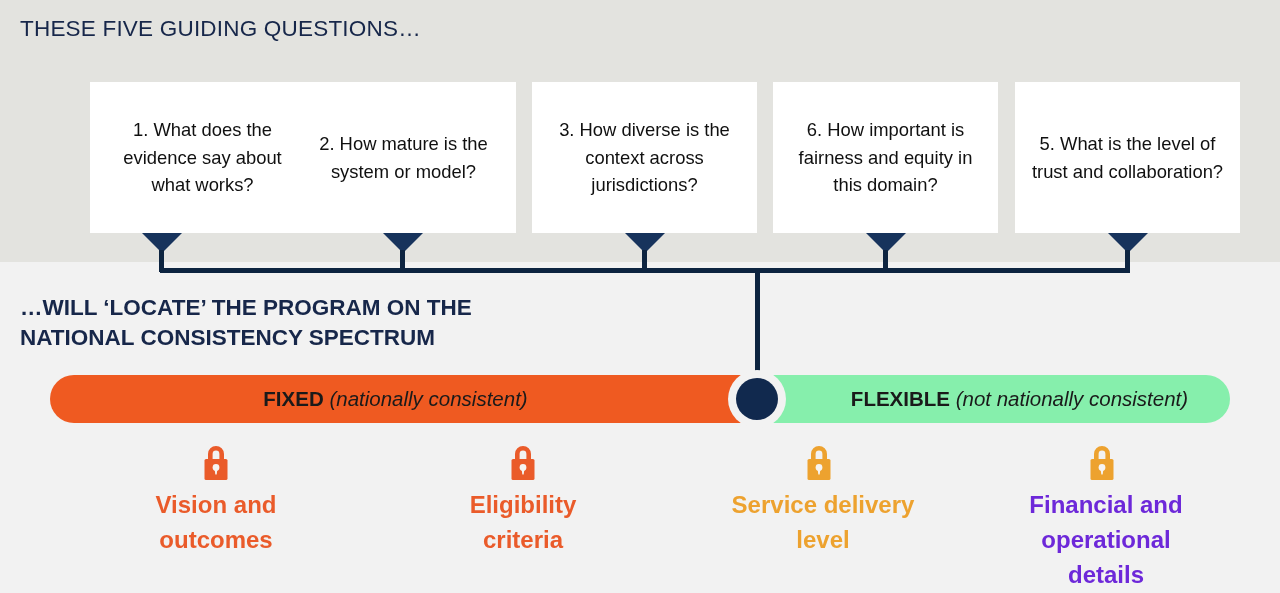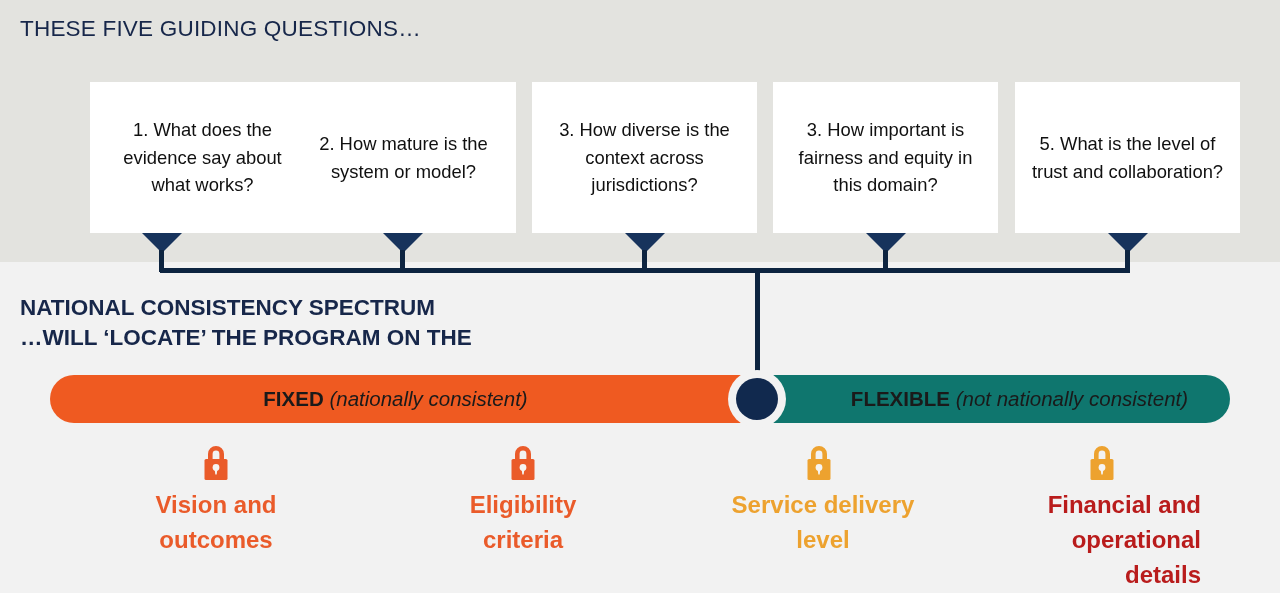--- a/index.html
+++ b/index.html
@@ -138,21 +138,21 @@
   }
   .seg-fixed {
     left: 0;
     width: 707px;
     background: #ef5a21;
     border-radius: 24px 0 0 24px;
   }
   .seg-flexible {
     left: 707px;
     width: 473px;
-    background: #0f766e;
+    background: #86efac;
     border-radius: 0 24px 24px 0;
   }
   .seg-label {
     font-size: 20.5px;
     color: #1a1a1a;
     white-space: nowrap;
   }
   .seg-label .strong { font-weight: bold; }
   .seg-label .ital { font-style: italic; }
   .seg-fixed .seg-label { transform: translateX(-8px); }
@@ -211,43 +211,43 @@
   <div class="card" id="card-0">
     <div class="card-text">1. What does the evidence say about what works?</div>
   </div>
   <div class="card" id="card-1">
     <div class="card-text">2. How mature is the system or model?</div>
   </div>
   <div class="card" id="card-2">
     <div class="card-text">3. How diverse is the context across jurisdictions?</div>
   </div>
   <div class="card" id="card-3">
-    <div class="card-text">3. How important is fairness and equity in this domain?</div>
+    <div class="card-text">6. How important is fairness and equity in this domain?</div>
   </div>
   <div class="card" id="card-4">
     <div class="card-text">5. What is the level of trust and collaboration?</div>
   </div>
 
   <div class="arrow" style="left:142px;"></div>
   <div class="arrow-stem" style="left:159px;"></div>
   <div class="arrow" style="left:383px;"></div>
   <div class="arrow-stem" style="left:400px;"></div>
   <div class="arrow" style="left:625px;"></div>
   <div class="arrow-stem" style="left:642px;"></div>
   <div class="arrow" style="left:866px;"></div>
   <div class="arrow-stem" style="left:883px;"></div>
   <div class="arrow" style="left:1108px;"></div>
   <div class="arrow-stem" style="left:1125px;"></div>
 
   <div class="bus-line"></div>
   <div class="drop-line"></div>
 
   <div class="bottom-title">
+    <div>…WILL ‘LOCATE’ THE PROGRAM ON THE</div>
     <div>NATIONAL CONSISTENCY SPECTRUM</div>
-    <div>…WILL ‘LOCATE’ THE PROGRAM ON THE</div>
   </div>
 
   <div class="spectrum">
     <div class="seg seg-fixed">
       <div class="seg-label">
         <span class="strong">FIXED</span>
         <span class="ital">(nationally consistent)</span>
       </div>
     </div>
     <div class="seg seg-flexible">
@@ -290,16 +290,16 @@
     <div class="lock-label" style="color:#eda22f;">Service delivery level</div>
   </div>
 
   <div class="lock-item" id="lock-3">
     <svg class="lock-icon" width="42" height="44" viewBox="0 0 42 44">
       <path d="M9 20 V14 a8 8 0 0 1 16 0 V21 h-4.6 V14 a3.4 3.4 0 0 0 -6.8 0 V20 Z" fill="#eda22f"></path>
       <rect x="5.5" y="19" width="23" height="21" rx="1.6" fill="#eda22f"></rect>
       <circle cx="17" cy="27.5" r="3.4" fill="#f6f4f2"></circle>
       <path d="M15.6 28.5 h2.8 l-0.7 6 h-1.4 Z" fill="#f6f4f2"></path>
     </svg>
-    <div class="lock-label" style="color:#b91c1c;text-align:right;">Financial and operational details</div>
+    <div class="lock-label" style="color:#6d28d9;">Financial and operational details</div>
   </div>
 
 </div>
 
 </body></html>

